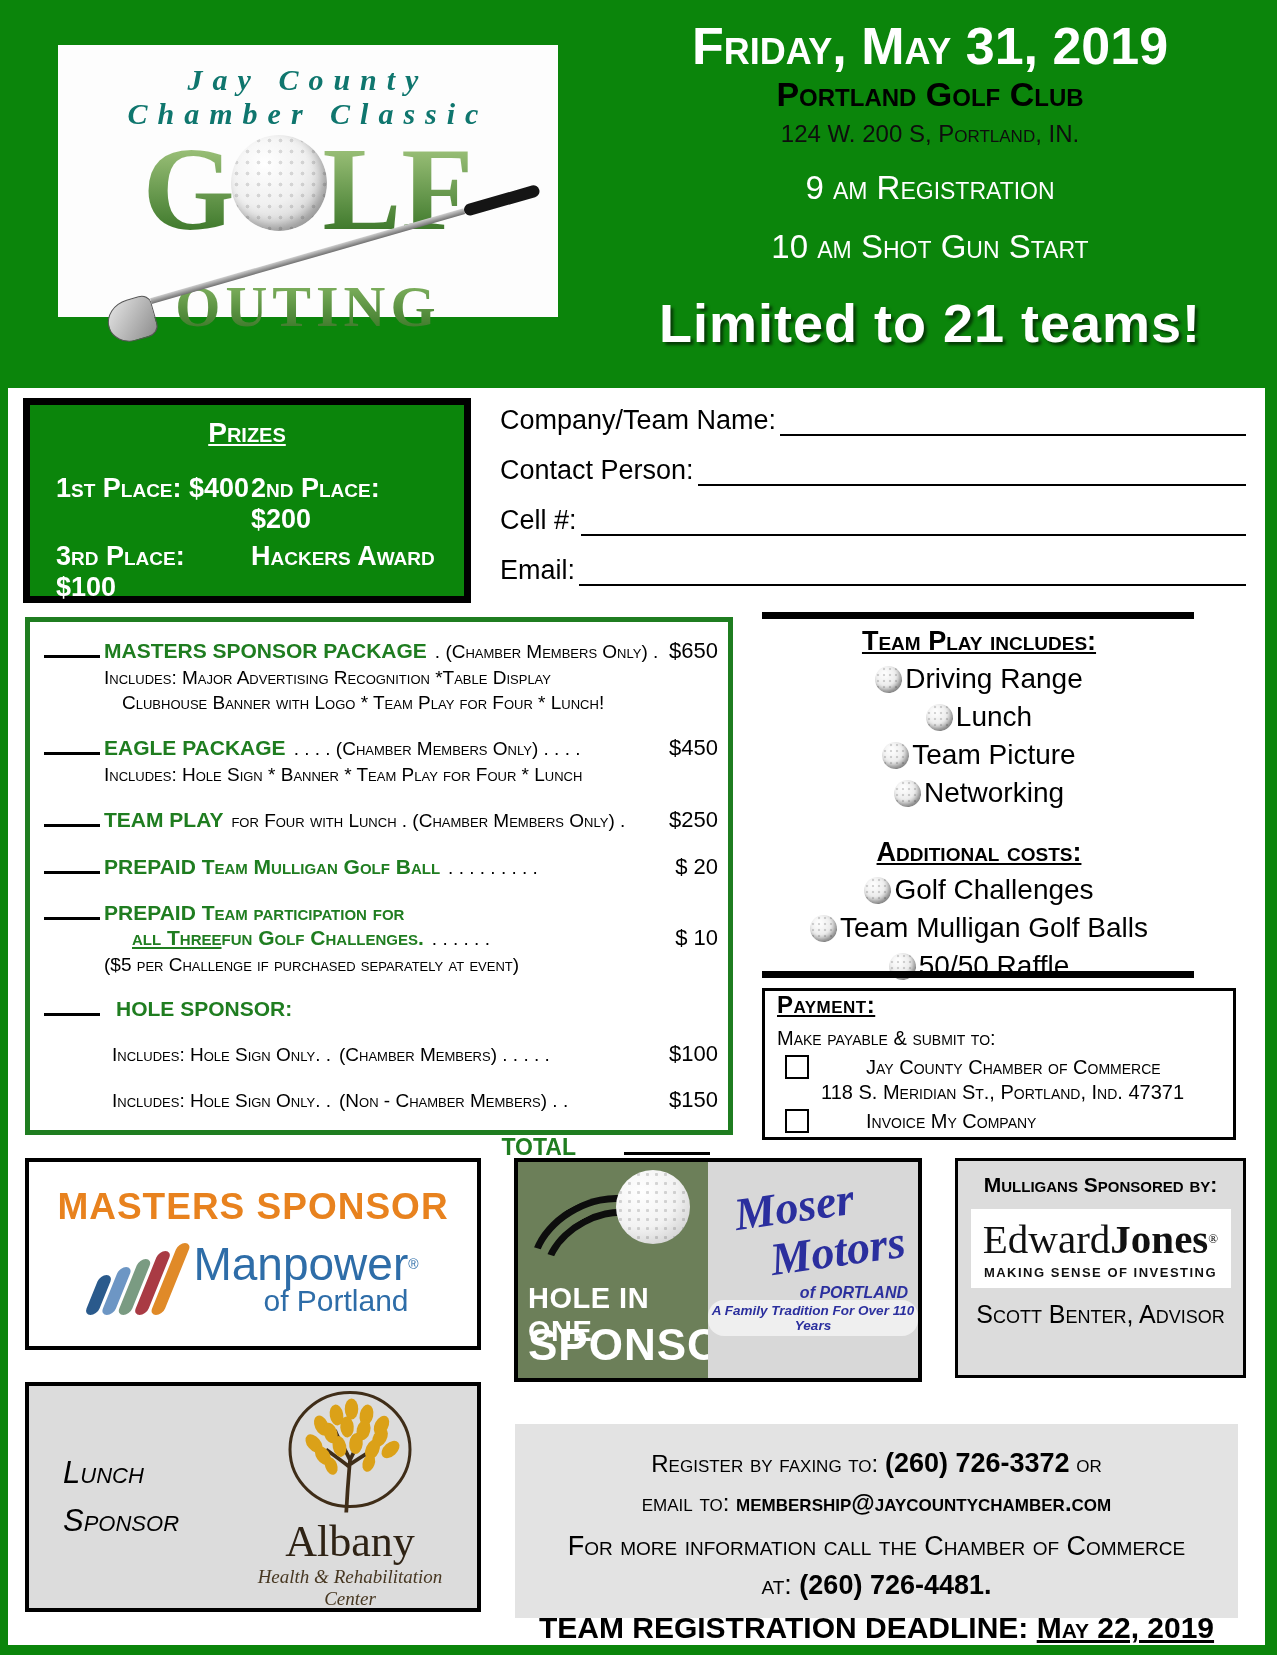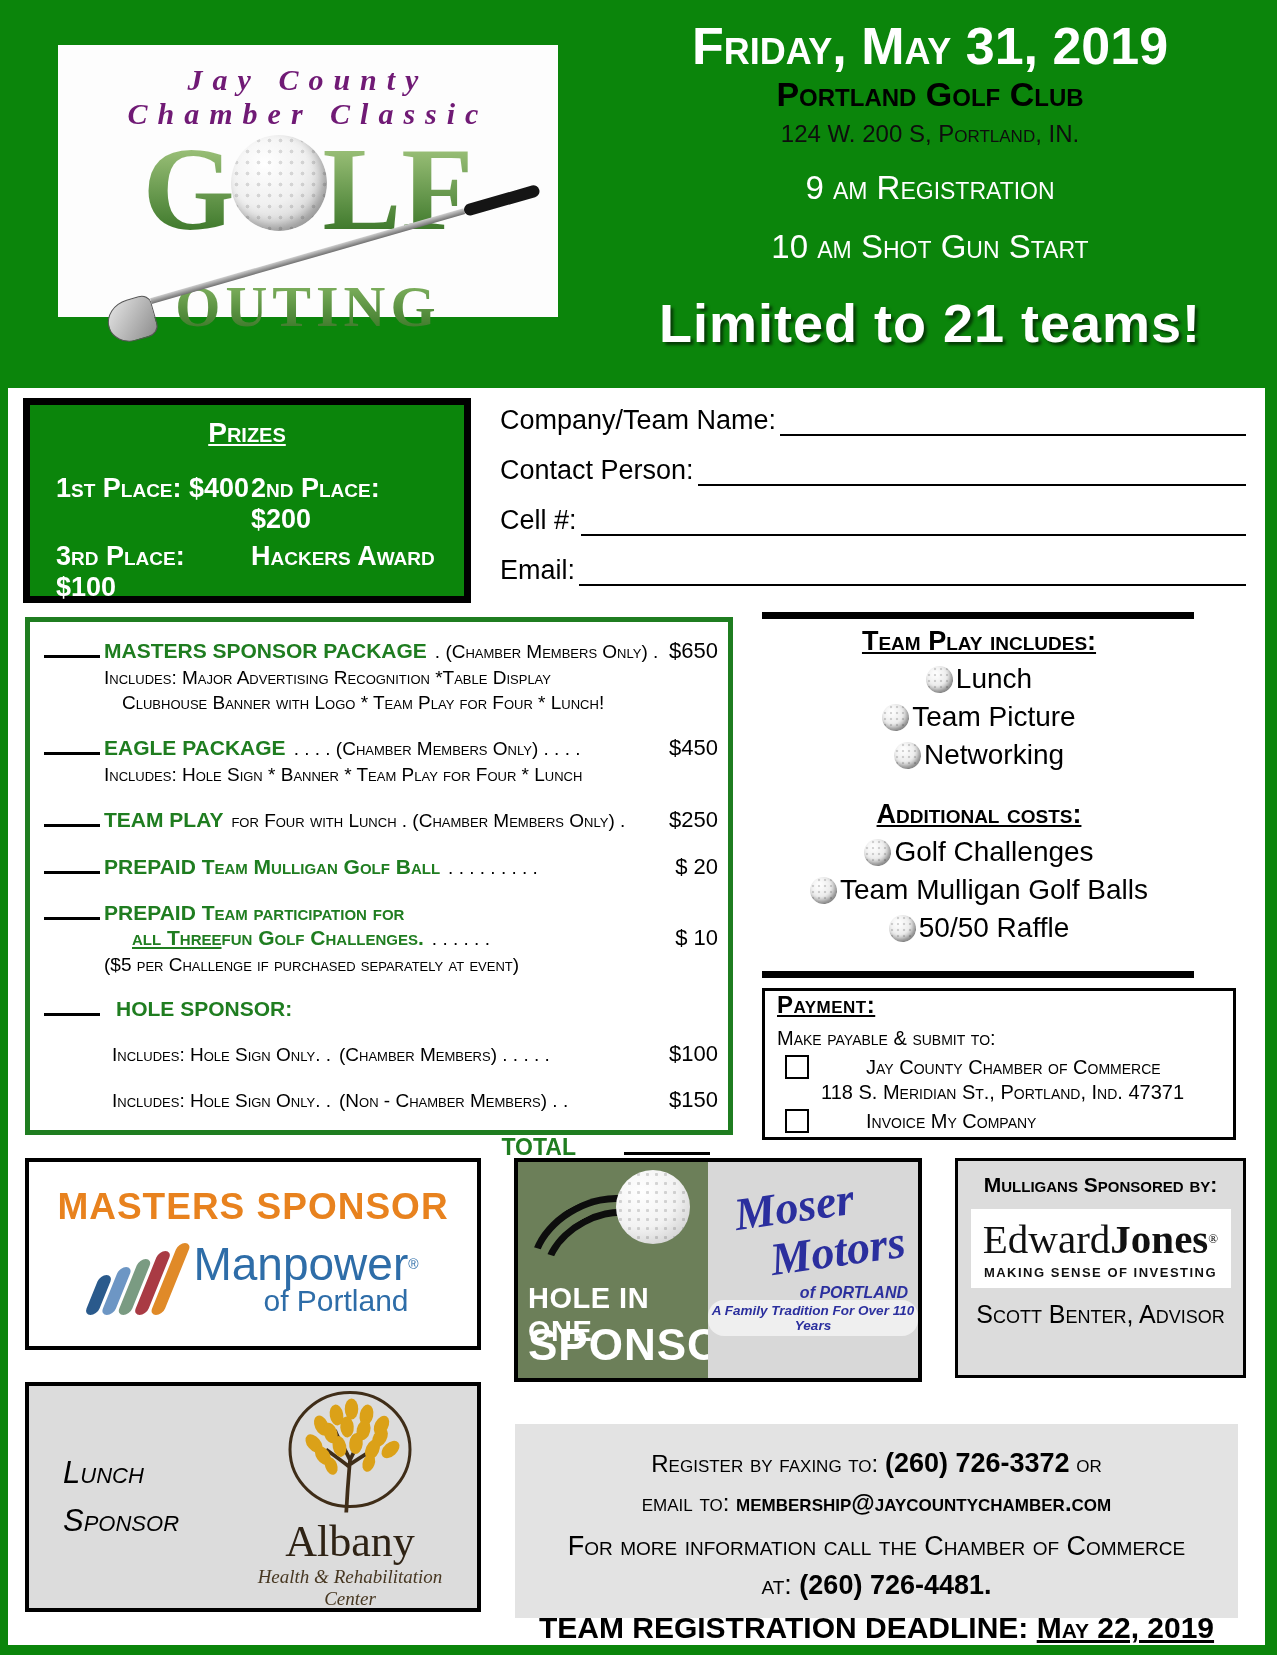--- a/index.html
+++ b/index.html
@@ -5,21 +5,21 @@
   html,body{margin:0;padding:0;background:#666;}
   .page{
     position:relative;width:1277px;height:1655px;margin:0 auto;
     background:#0B850B;overflow:hidden;
     font-family:"Liberation Sans", sans-serif;color:#000;
   }
   .sheet{position:absolute;left:8px;top:388px;width:1257px;height:1257px;background:#ffffff;}
 
   
   .logo-box{position:absolute;left:58px;top:45px;width:500px;height:272px;background:#fdfdfd;text-align:center;}
-  .script-line{font-family:"Liberation Serif", serif;font-style:italic;font-weight:bold;color:#701a75;letter-spacing:10px;font-size:30px;line-height:34px;}
+  .script-line{font-family:"Liberation Serif", serif;font-style:italic;font-weight:bold;color:#0f766e;letter-spacing:10px;font-size:30px;line-height:34px;}
   .script-line.first{margin-top:18px;}
   .golf-row{position:relative;height:120px;margin-top:4px;}
   .golf-letters{font-family:"Liberation Serif", serif;font-weight:bold;font-size:118px;line-height:110px;
     background:linear-gradient(#A9CB84,#2F6D1F);-webkit-background-clip:text;background-clip:text;color:transparent;
     display:inline-block;vertical-align:top;}
   .logo-ball{display:inline-block;vertical-align:top;width:96px;height:96px;border-radius:50%;margin:0 -4px;
     background-image:radial-gradient(rgba(0,0,0,.13) 1.6px, transparent 2.2px),radial-gradient(circle at 35% 30%, #ffffff 0%, #f0f0f0 45%, #b9b9b9 100%);
     background-size:11px 11px,100% 100%;box-shadow:inset -5px -6px 10px rgba(0,0,0,.25);}
   .club{position:absolute;left:38px;top:184px;width:452px;height:46px;transform:rotate(-16deg);display:flex;align-items:center;pointer-events:none;}
   .club-head{width:46px;height:40px;background:linear-gradient(135deg,#e8e8e8,#8c8c8c);border-radius:70% 30% 35% 65%;margin-top:26px;border:1px solid #555;}
@@ -276,20 +276,24 @@
     <div class="total-row">
       <span class="total-label">TOTAL</span>
       <span class="total-line"></span>
     </div>
   </div>
 
   <div class="rule rule-top"></div>
 
   <div class="team-play">
     <div class="tp-title">Team Play includes:</div>
+    <div class="tp-item">
+        <span class="gball"></span>
+        <span>Driving Range</span>
+      </div>
     <div class="tp-item">
         <span class="gball"></span>
         <span>Lunch</span>
       </div>
     <div class="tp-item">
         <span class="gball"></span>
         <span>Team Picture</span>
       </div>
     <div class="tp-item">
         <span class="gball"></span>

